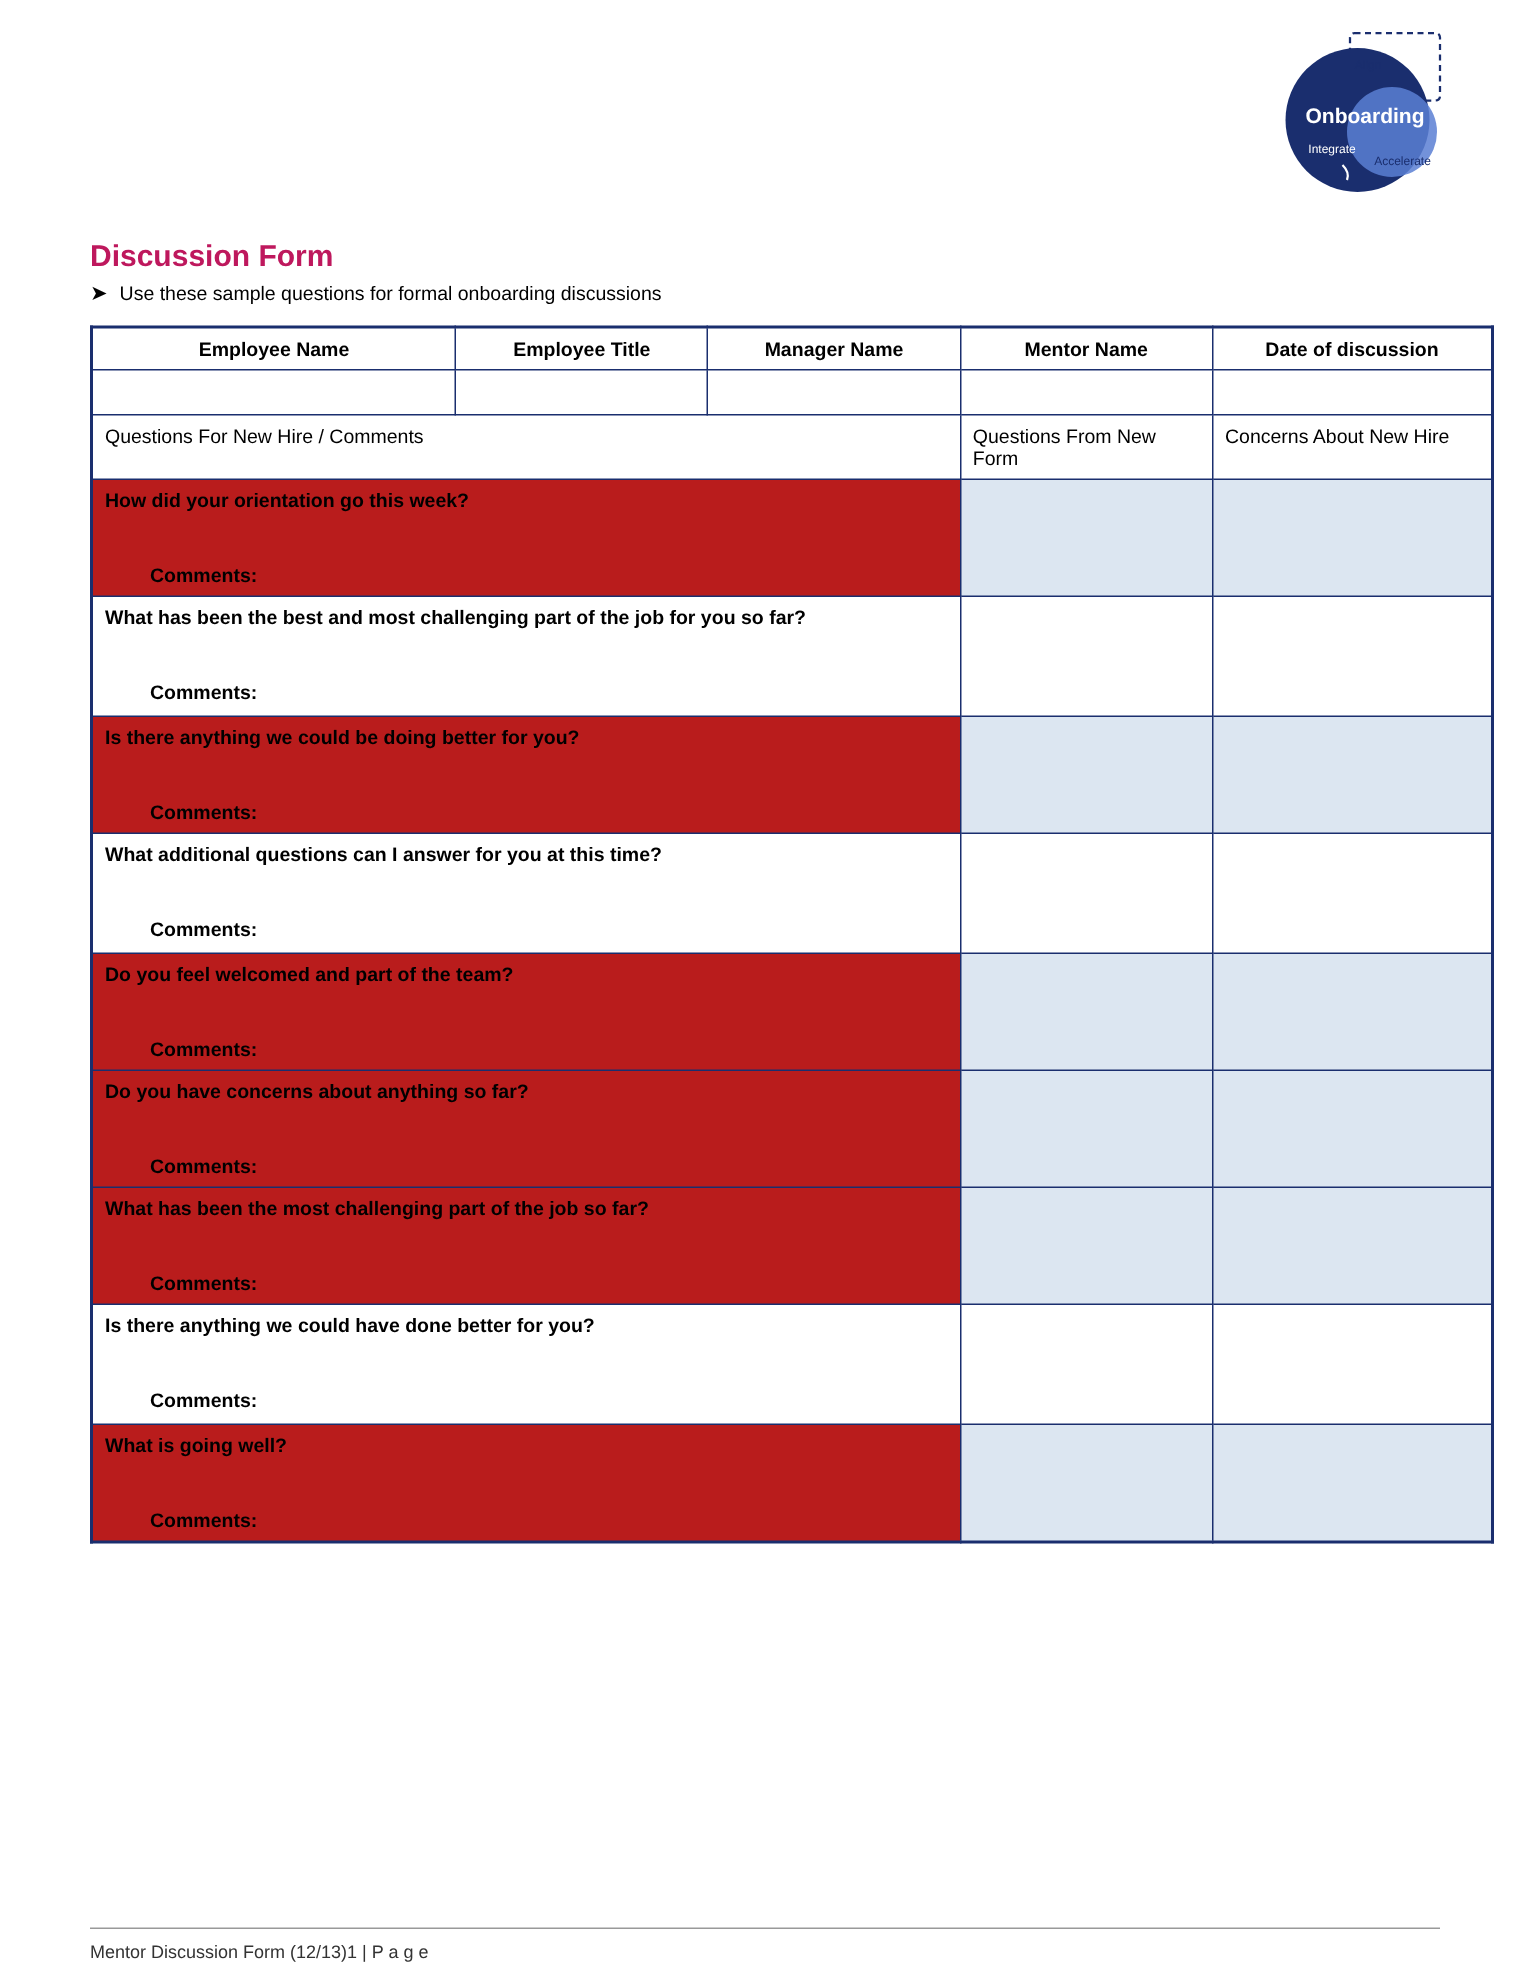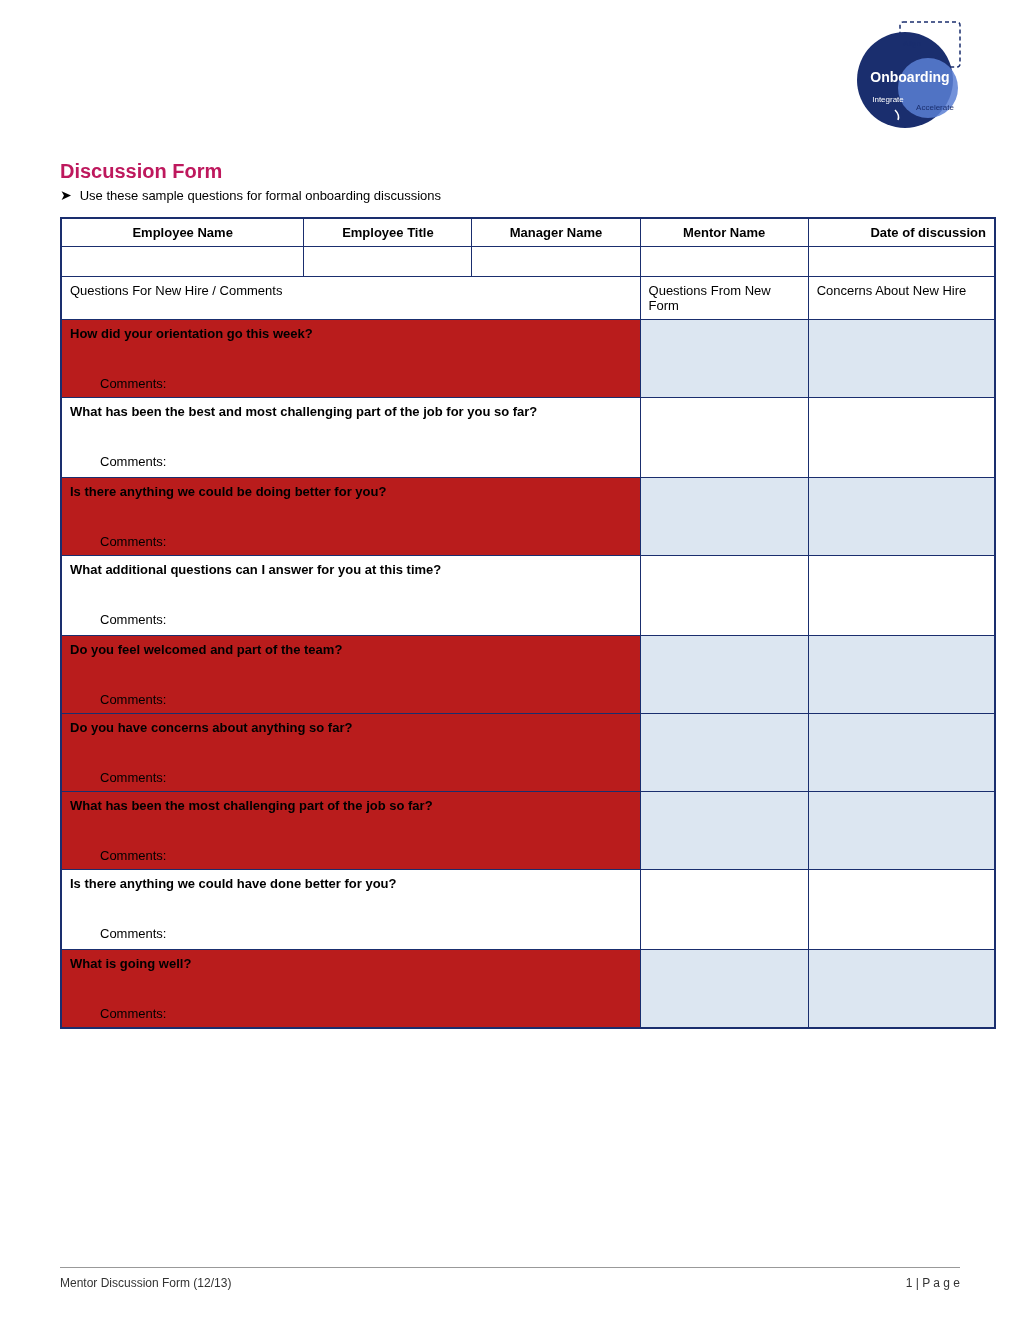--- a/index.html
+++ b/index.html
@@ -92,43 +92,42 @@
       min-height: 60px;
     }
 
     .question-text {
       font-weight: bold;
       display: block;
       margin-bottom: 2px;
     }
 
     .comments-text {
-      font-weight: normal;
+      font-weight: bold;
       display: block;
       margin-left: 30px;
       margin-top: 35px;
     }
 
     
     .col-employee-name { width: 26%; margin-left: 24px; }
     .col-employee-title { width: 18%; }
     .col-manager-name { width: 18%; }
     .col-mentor-name { width: 18%; }
-    .col-date { width: 20%; text-align: right; }
+    .col-date { width: 20%; }
 
     
     .footer {
       position: absolute;
-      bottom: 30px;
+      bottom: 12px;
       left: 60px;
       right: 60px;
       border-top: 1px solid #999;
       padding-top: 8px;
       display: flex;
-      justify-content: space-between;
       font-size: 12px;
       color: #333;
     }
 
     .question-row td {
       height: 70px;
     }
 
     .question-row-tall td {
       height: 80px;

